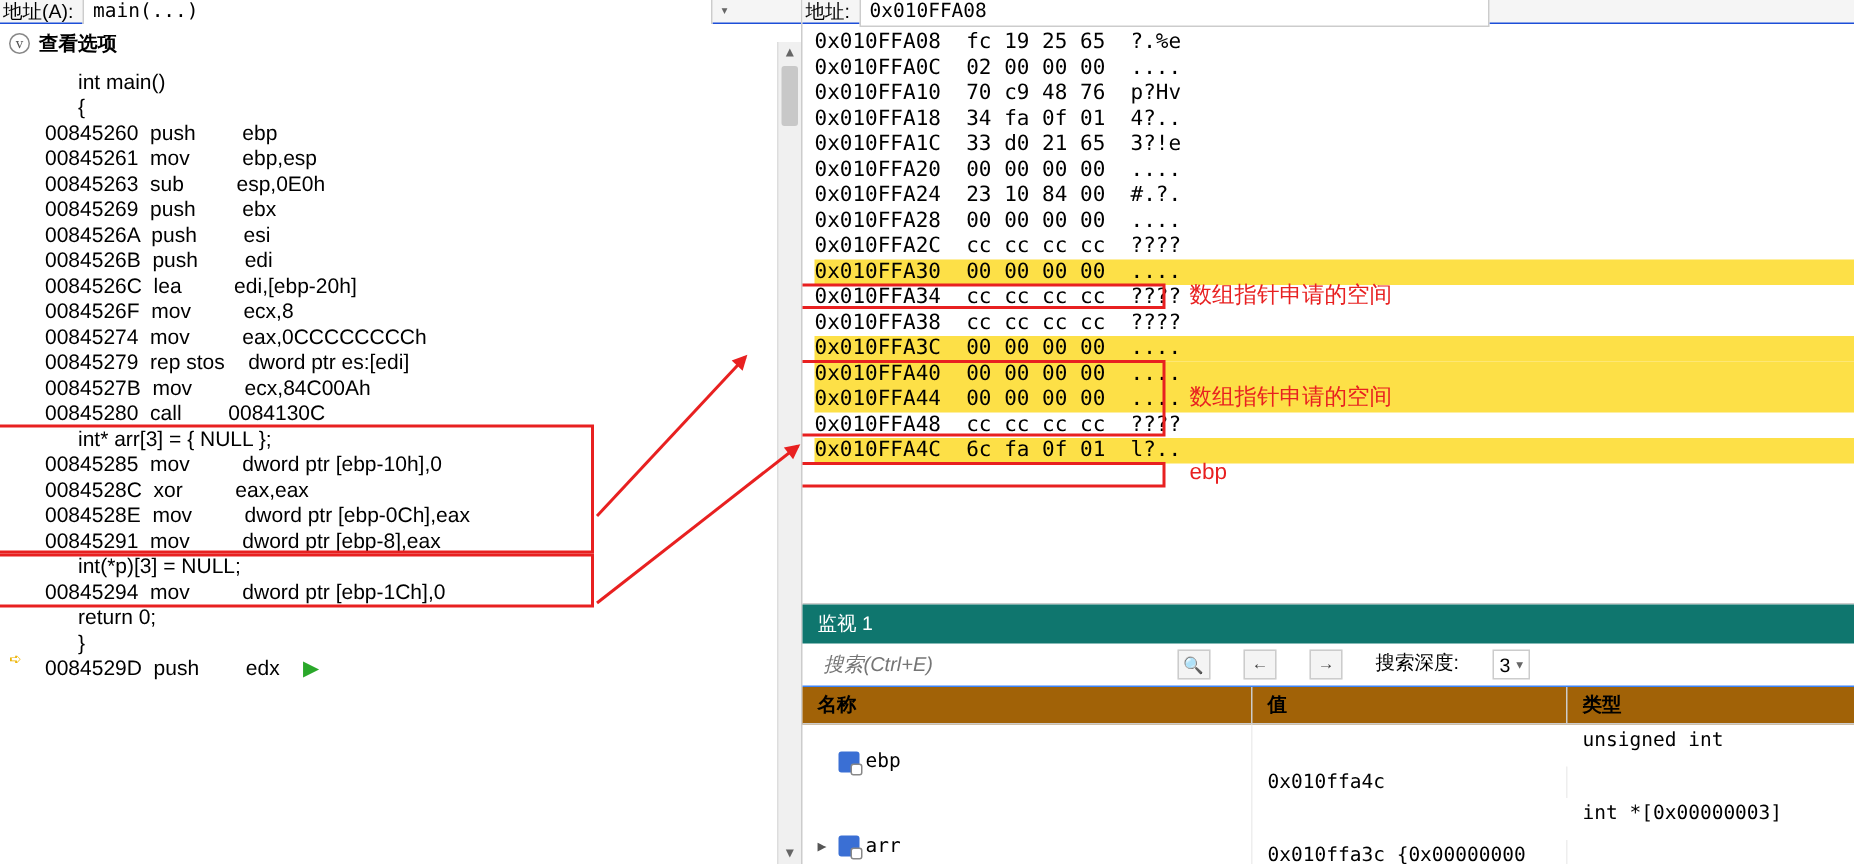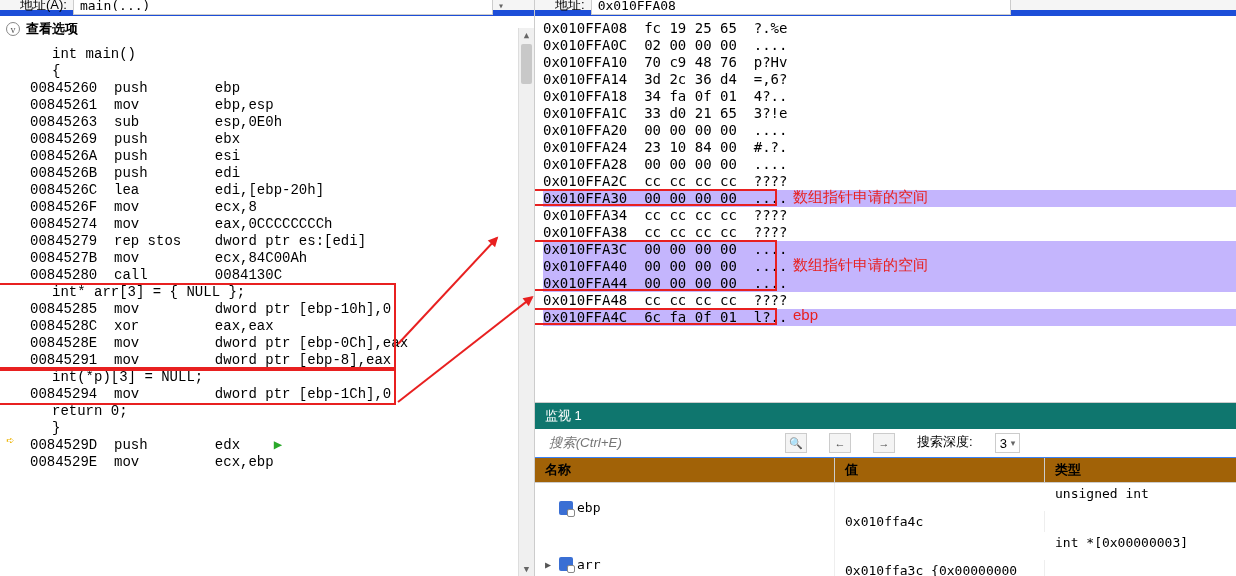--- a/index.html
+++ b/index.html
@@ -2,40 +2,40 @@
 <html><head>
 <meta charset="utf-8">
 <style>
 * { box-sizing: border-box; margin: 0; padding: 0; }
 body { font-family: Consolas, 'Microsoft YaHei', monospace; font-size: 13px; background: #fff; color: #000; width: 1236px; height: 576px; overflow: hidden; position: relative; }
 
 .container { display: flex; height: 576px; }
 .left-pane { width: 535px; border-right: 1px solid #ccc; display: flex; flex-direction: column; position: relative; }
 .right-pane { flex: 1; display: flex; flex-direction: column; position: relative; }
 
-.addr-bar { display: flex; align-items: center; padding: 4px 20px; background: #f5f5f5; border-bottom: 6px solid #1d4ed8; height: 16px; }
+.addr-bar { display: flex; align-items: center; padding: 4px 2px; background: #f5f5f5; border-bottom: 1px solid #1d4ed8; height: 16px; }
 .addr-label { margin-right: 6px; font-family: 'Microsoft YaHei', sans-serif; }
 .addr-input { flex: 1; border: 1px solid #ccc; padding: 2px 6px; font-family: Consolas, monospace; font-size: 13px; height: 20px; max-width: 420px; }
 .addr-dropdown { width: 16px; text-align: center; color: #666; font-size: 10px; }
 
 .collapse-row { display: flex; align-items: center; padding: 4px 6px; font-family: 'Microsoft YaHei', sans-serif; font-weight: bold; font-size: 13px; background: #fff; }
 .collapse-icon { width: 14px; height: 14px; border: 1px solid #888; border-radius: 50%; display: inline-flex; align-items: center; justify-content: center; margin-right: 6px; font-size: 10px; color: #555; font-family: Consolas; font-weight: normal; }
 
-.disasm-area { flex: 1; overflow: auto; padding: 4px 0 17px 30px; font-family: Liberation Mono, monospace; font-size: 14px; line-height: 17px; position: relative; }
+.disasm-area { flex: 1; overflow: auto; padding: 4px 0 17px 30px; font-family: Liberation Sans, sans-serif; font-size: 14px; line-height: 17px; position: relative; }
 .disasm-line { white-space: pre; height: 17px; }
 .disasm-line.indent { padding-left: 22px; }
 
 .redbox { position: absolute; border: 2px solid #e82020; pointer-events: none; }
 
 .arrow-yellow { position: absolute; left: 2px; color: #edb300; font-size: 14px; }
 .play-icon { color: #2aa82a; }
 
 .mem-area { flex: 1; overflow: hidden; padding: 4px 0 0 8px; font-family: Consolas, monospace; font-size: 14px; line-height: 17px; position: relative; }
 .mem-line { white-space: pre; height: 17px; }
-.mem-line.hl { background: #c4b5fd; }
+.mem-line.hl { background: #fde047; }
 .anno { position: absolute; color: #e82020; font-family: 'Microsoft YaHei', sans-serif; font-size: 15px; }
 
 .watch-panel { height: 174px; border-top: 1px solid #ccc; display: flex; flex-direction: column; }
 .watch-header { background: #0f766e; color: #fff; padding: 4px 10px; font-family: 'Microsoft YaHei', sans-serif; font-size: 13px; }
 .watch-search-row { display: flex; align-items: flex-start; padding: 4px 8px; border-bottom: 1px solid #3b82f6; gap: 22px; font-family: 'Microsoft YaHei', sans-serif; font-size: 13px; }
 .watch-search-input { flex: 1; border: none; padding: 2px 6px; font-style: italic; color: #888; max-width: 220px; }
 .watch-icon-btn { width: 22px; height: 20px; border: 1px solid #ccc; background: #f4f4f4; display: inline-flex; align-items: center; justify-content: center; font-size: 11px; color: #444; }
 .depth-sel { border: 1px solid #ccc; padding: 0 4px; height: 20px; display: inline-flex; align-items: center; gap: 4px; }
 
 .watch-table-header { display: flex; background: #a16207; border-bottom: 1px solid #ccc; font-family: 'Microsoft YaHei', sans-serif; font-size: 13px; font-weight: bold; }
@@ -95,41 +95,39 @@
         <div class="disasm-line indent">int* arr[3] = { NULL };</div>
         <div class="disasm-line">00845285  mov         dword ptr [ebp-10h],0</div>
         <div class="disasm-line">0084528C  xor         eax,eax</div>
         <div class="disasm-line">0084528E  mov         dword ptr [ebp-0Ch],eax</div>
         <div class="disasm-line">00845291  mov         dword ptr [ebp-8],eax</div>
         <div class="disasm-line indent">int(*p)[3] = NULL;</div>
         <div class="disasm-line">00845294  mov         dword ptr [ebp-1Ch],0</div>
         <div class="disasm-line indent">return 0;</div>
         <div class="disasm-line indent">}</div>
         <div class="disasm-line">0084529D  push        edx    <span class="play-icon">▶</span></div>
-        <div class="disasm-line">0084529E  mov         ecx,ebp</div>
       </div>
     <div class="vscroll">
       <div class="vscroll-arrow" style="top:0">▲</div>
       <div class="vscroll-thumb"></div>
       <div class="vscroll-arrow" style="bottom:0">▼</div>
     </div>
   <span class="arrow-yellow" style="top: 432px; position: absolute; left: 6px;">➪</span>
     </div>
 
   <div class="right-pane">
     <div class="addr-bar">
       <span class="addr-label">地址:</span>
       <input class="addr-input" value="0x010FFA08" style="">
     </div>
     <div class="mem-area" id="mem-area">
 
     <div class="mem-line">0x010FFA08  fc 19 25 65  ?.%e</div>
         <div class="mem-line">0x010FFA0C  02 00 00 00  ....</div>
         <div class="mem-line">0x010FFA10  70 c9 48 76  p?Hv</div>
-        <div class="mem-line">0x010FFA14  3d 2c 36 d4  =,6?</div>
         <div class="mem-line">0x010FFA18  34 fa 0f 01  4?..</div>
         <div class="mem-line">0x010FFA1C  33 d0 21 65  3?!e</div>
         <div class="mem-line">0x010FFA20  00 00 00 00  ....</div>
         <div class="mem-line">0x010FFA24  23 10 84 00  #.?.</div>
         <div class="mem-line">0x010FFA28  00 00 00 00  ....</div>
         <div class="mem-line">0x010FFA2C  cc cc cc cc  ????</div>
         <div class="mem-line hl">0x010FFA30  00 00 00 00  ....</div>
         <div class="mem-line">0x010FFA34  cc cc cc cc  ????</div>
         <div class="mem-line">0x010FFA38  cc cc cc cc  ????</div>
         <div class="mem-line hl">0x010FFA3C  00 00 00 00  ....</div>

